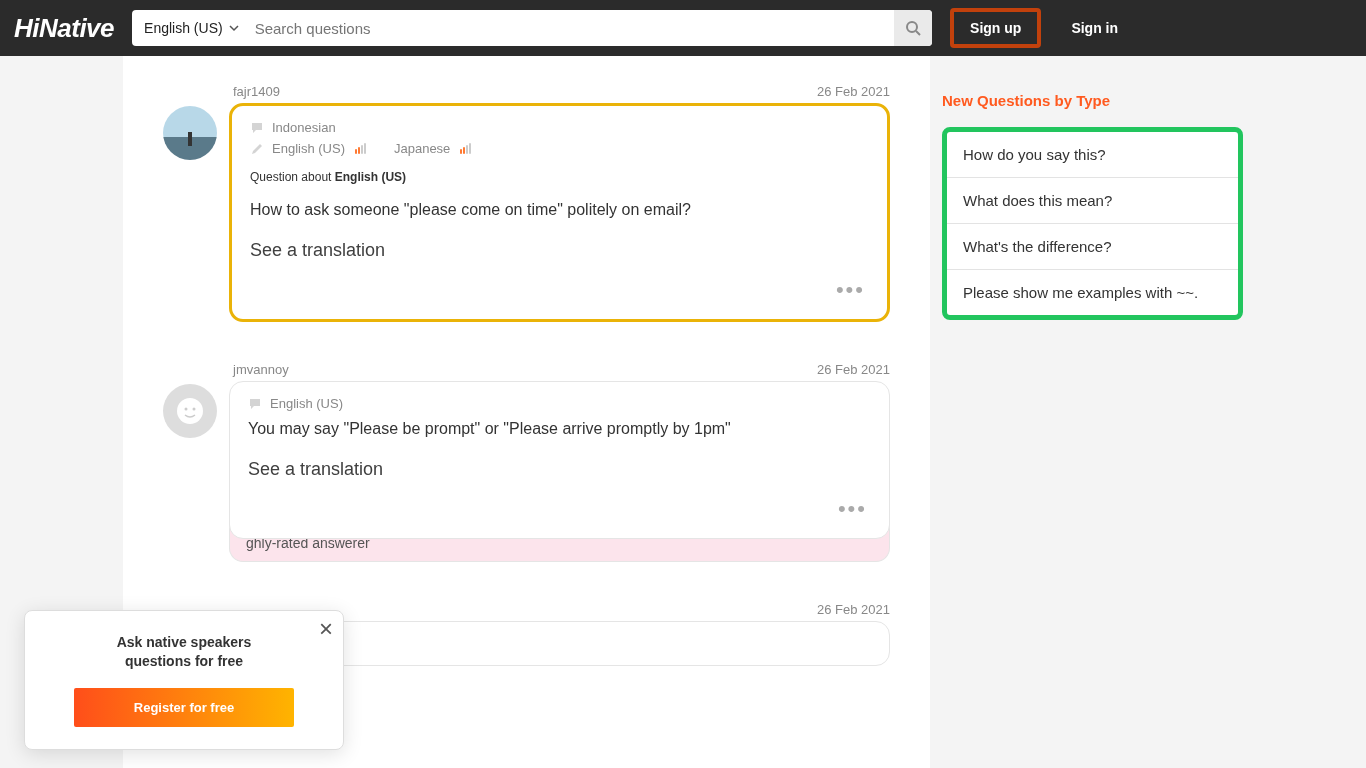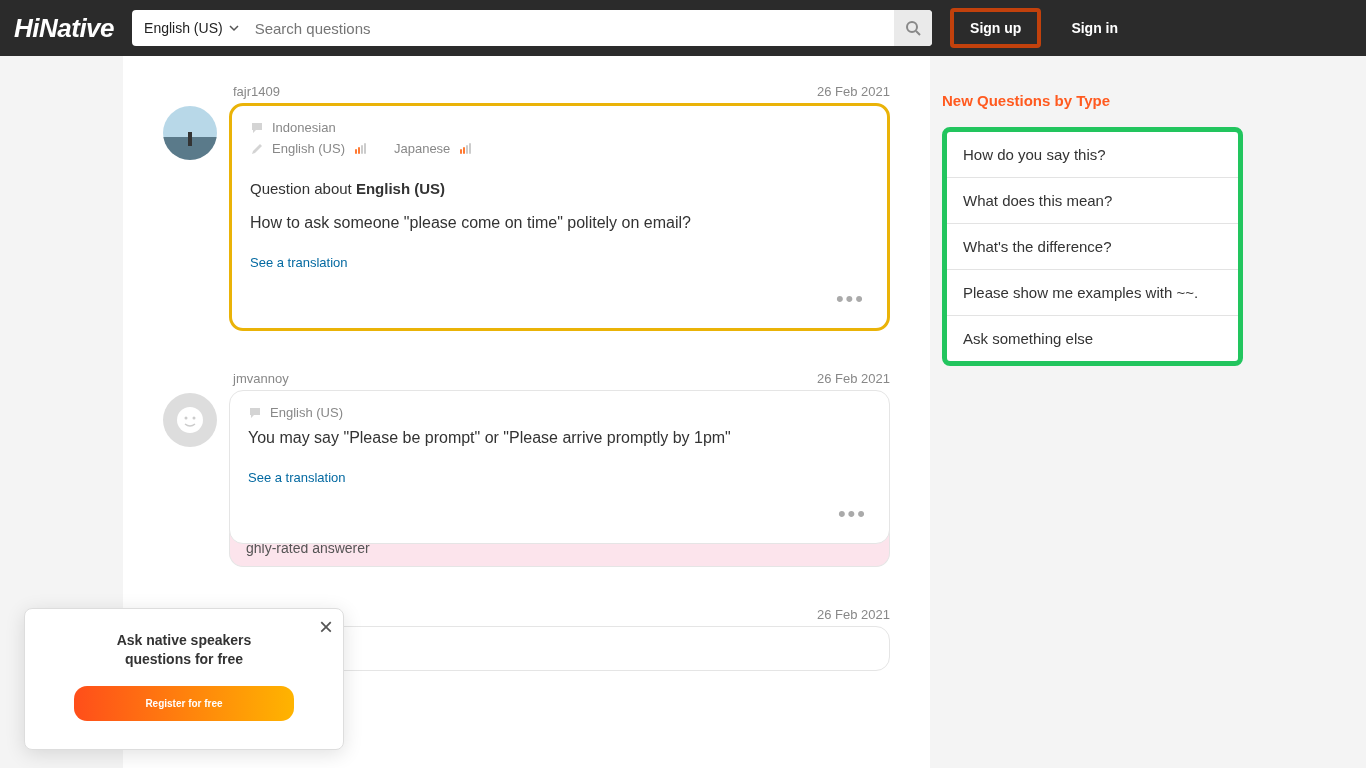--- a/index.html
+++ b/index.html
@@ -32,38 +32,38 @@
 .bubble.q { border: 3px solid #eab308; background: #fff; }
 .bubble.a { border: 1px solid #e5e5e5; background: #fff; }
 .langrow { display: flex; align-items: center; gap: 8px; font-size: 13px; color: #888; margin-bottom: 6px; }
 .langrow .ic { width: 14px; height: 14px; opacity: .5; }
 .bars { display: inline-flex; gap: 1px; align-items: flex-end; margin-left: 2px; }
 .bars span { width: 2px; border-radius: 1px; }
 .bars span:nth-child(1){height:5px;background:#ff7a33;}
 .bars span:nth-child(2){height:7px;background:#ff7a33;}
 .bars span:nth-child(3){height:9px;background:#ccc;}
 .bars span:nth-child(4){height:11px;background:#ccc;}
-.qtitle { font-size: 15px; margin: 24px 0 14px; }
+.qtitle { font-size: 12px; margin: 14px 0 14px; }
 .qtitle b { font-weight: 700; }
 .body { font-size: 16px; line-height: 1.5; margin-bottom: 18px; }
-.see-trans { font-size: 13px; color: #0369a1; cursor: pointer; margin-bottom: 8px; display: inline-block; }
+.see-trans { font-size: 18px; color: #404040; cursor: pointer; margin-bottom: 8px; display: inline-block; }
 .dots { text-align: right; color: #aaa; font-size: 22px; letter-spacing: 2px; padding: 8px 4px; cursor: pointer; }
 .banner { margin-left: 66px; background: #fce4ec; color: #555; font-size: 14px; padding: 10px 16px; border-radius: 0 0 14px 14px; margin-top: -14px; border: 1px solid #e5e5e5; border-top: none; }
 
 
 .side-title { color: #ff5a1f; font-weight: 700; font-size: 15px; margin-bottom: 18px; }
 .side-list { border: 5px solid #22c55e; border-radius: 8px; overflow: hidden; background: #fff; }
 .side-item { padding: 14px 16px; font-size: 15px; border-bottom: 1px solid #e3e3e3; cursor: pointer; }
 .side-item:last-child { border-bottom: none; }
 
 
 .promo { position: fixed; left: 24px; bottom: 18px; width: 320px; background: #fff; border: 1px solid #ddd; border-radius: 8px; padding: 22px 22px 20px; box-shadow: 0 4px 20px rgba(0,0,0,.12); z-index: 50; }
 .promo-close { position: absolute; right: 10px; top: 6px; font-size: 24px; color: #555; cursor: pointer; line-height: 1; }
 .promo-text { text-align: center; font-size: 14px; font-weight: 700; line-height: 1.4; margin-bottom: 16px; }
-.promo-btn { display: block; width: 80%; margin: 8px auto; text-align: center; padding: 12px 0; color: #fff; font-weight: 700; font-size: 10px; border-radius: 13px; background: linear-gradient(90deg, #ff4e1a, #ffb400); cursor: pointer; }
+.promo-btn { display: block; width: 80%; margin: 2px auto; text-align: center; padding: 12px 0; color: #fff; font-weight: 700; font-size: 13px; border-radius: 2px; background: linear-gradient(90deg, #ff4e1a, #ffb400); cursor: pointer; }
 
 .chev { width:10px; height:10px; }
 .mag { width:16px; height:16px; }
 </style>
 </head>
 <body>
 
 <div class="header">
   <div class="logo">HiNative</div>
   <div class="search-wrap">
@@ -175,21 +175,20 @@
 
   </div>
 
   <div class="side-col">
     <div class="side-title">New Questions by Type</div>
     <div class="side-list">
       <div class="side-item">How do you say this?</div>
       <div class="side-item">What does this mean?</div>
       <div class="side-item">What's the difference?</div>
       <div class="side-item">Please show me examples with ~~.</div>
-      <div class="side-item">Ask something else</div>
     </div>
   </div>
 </div>
 
 <div class="promo">
   <div class="promo-close">×</div>
   <div class="promo-text">
     <span>Ask native speakers</span><br>
     <span>questions for free</span>
   </div>

